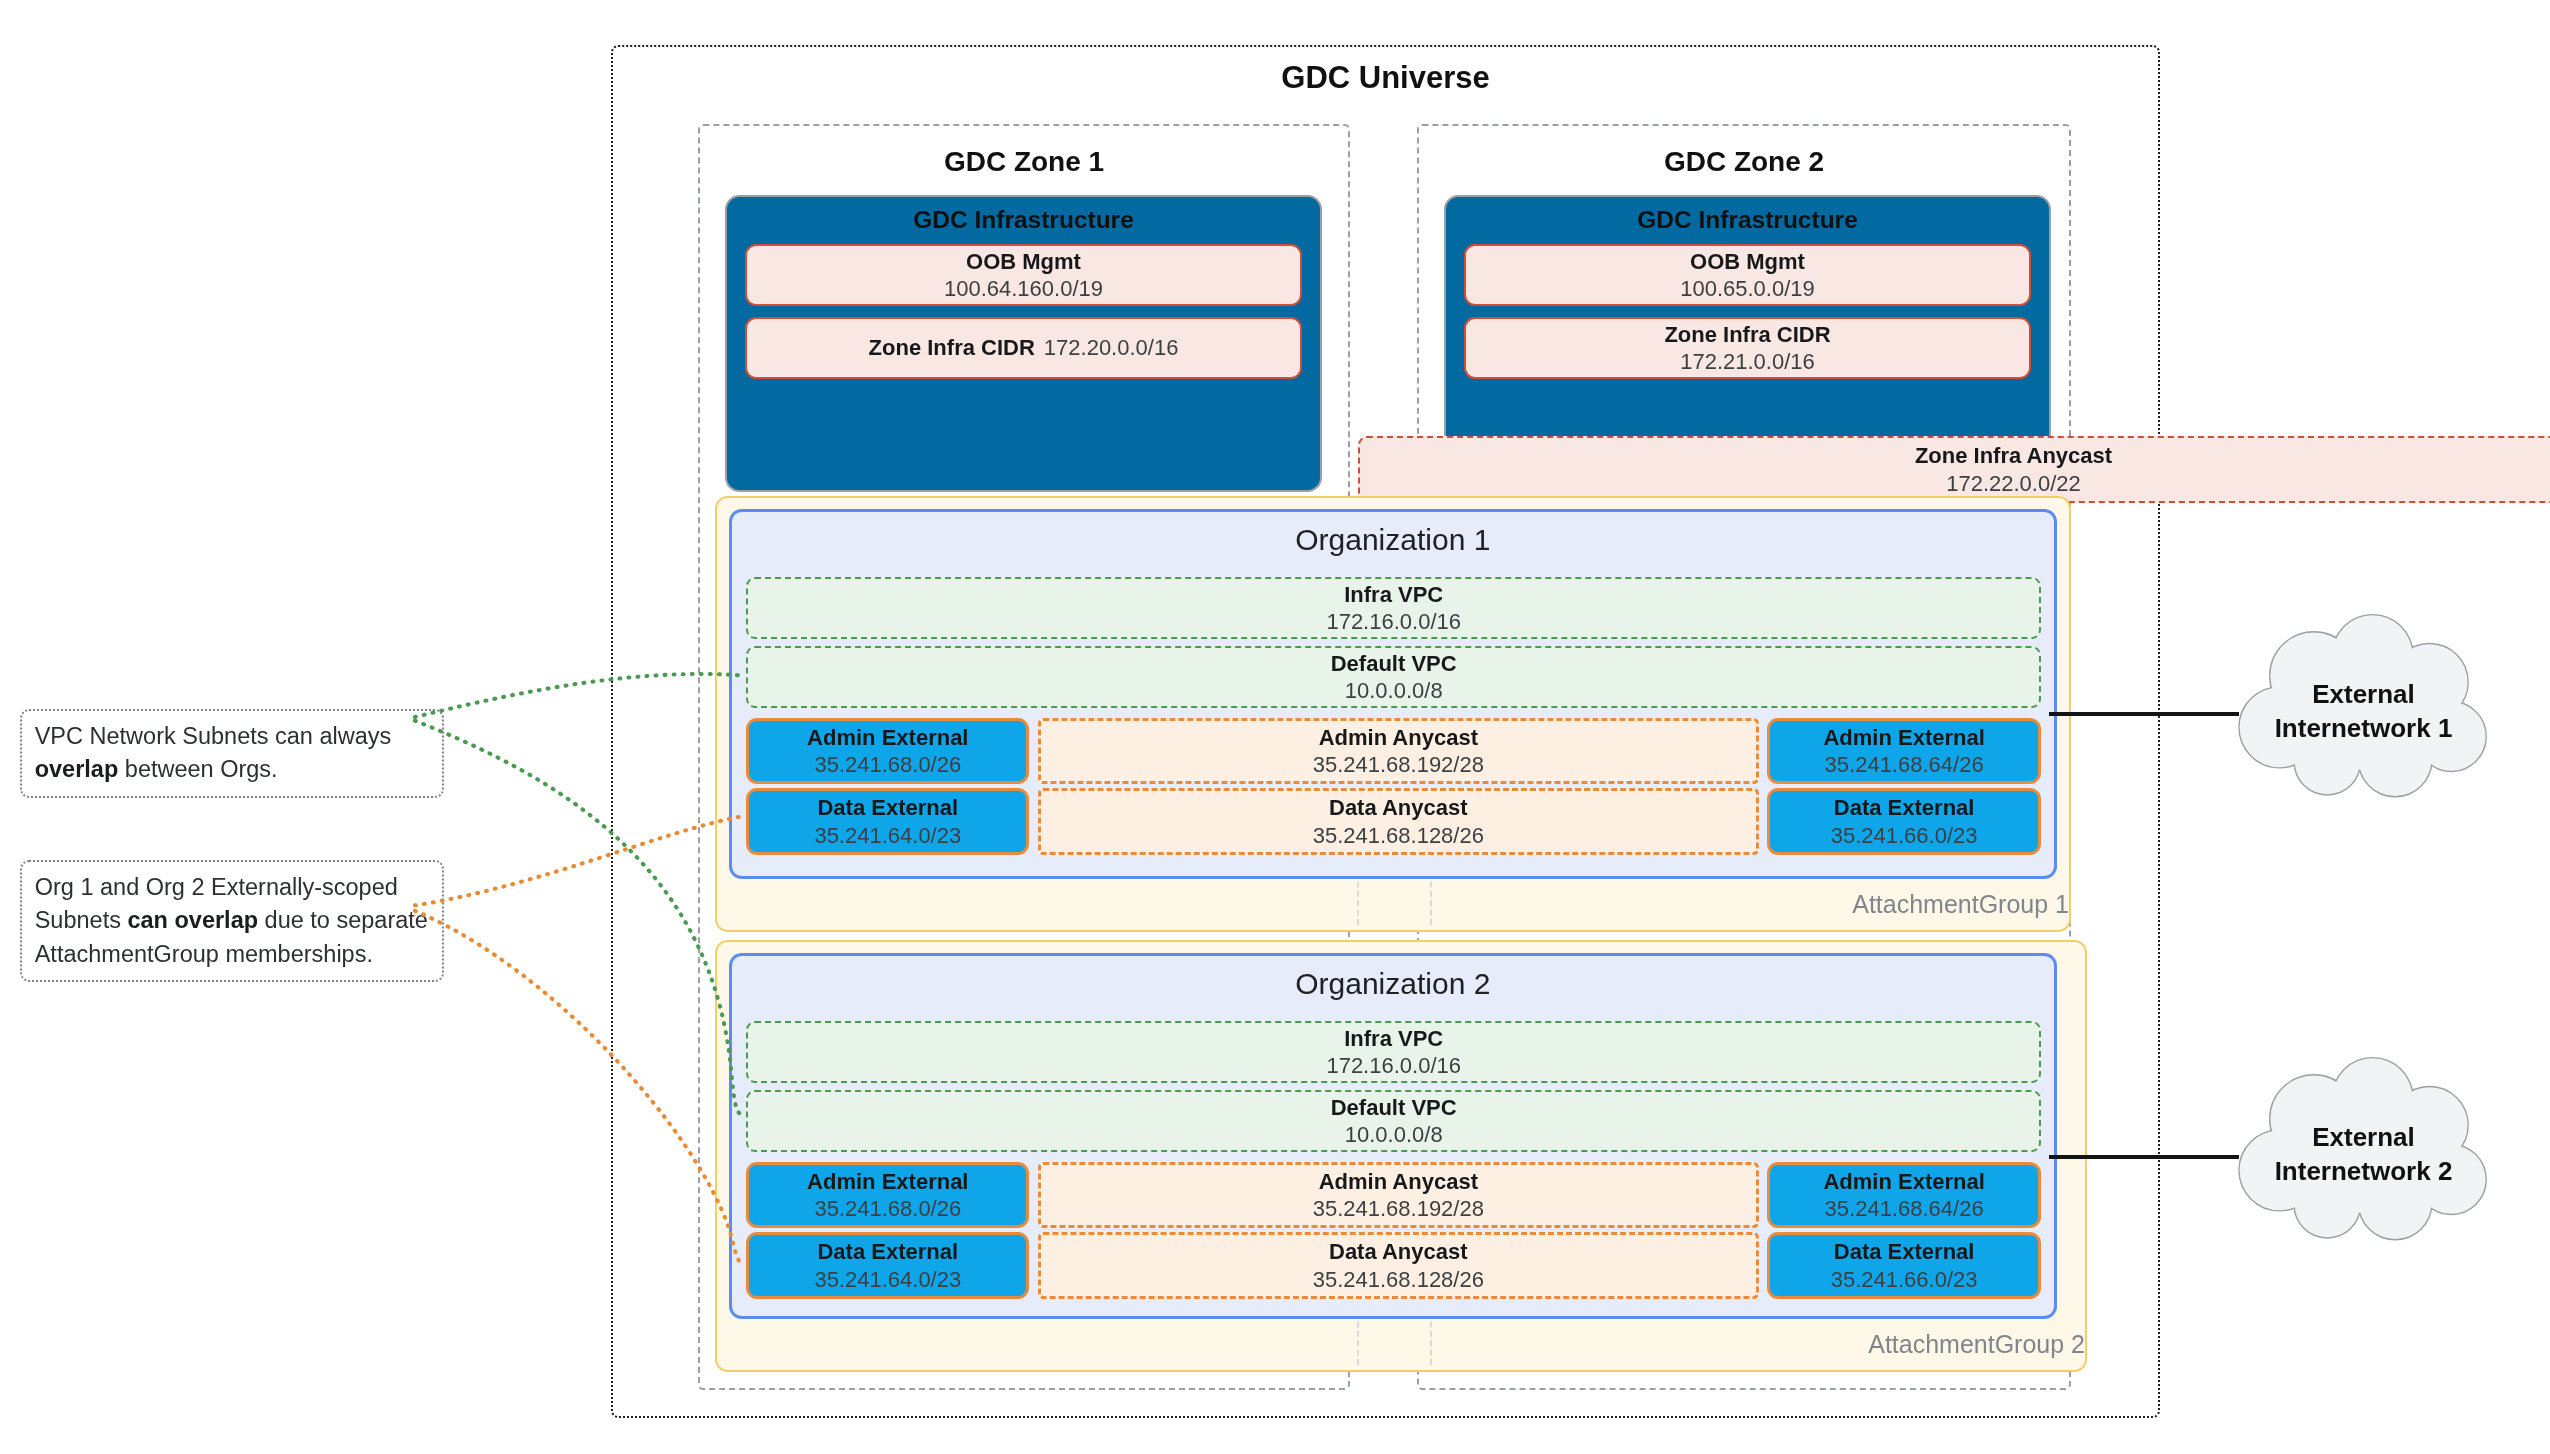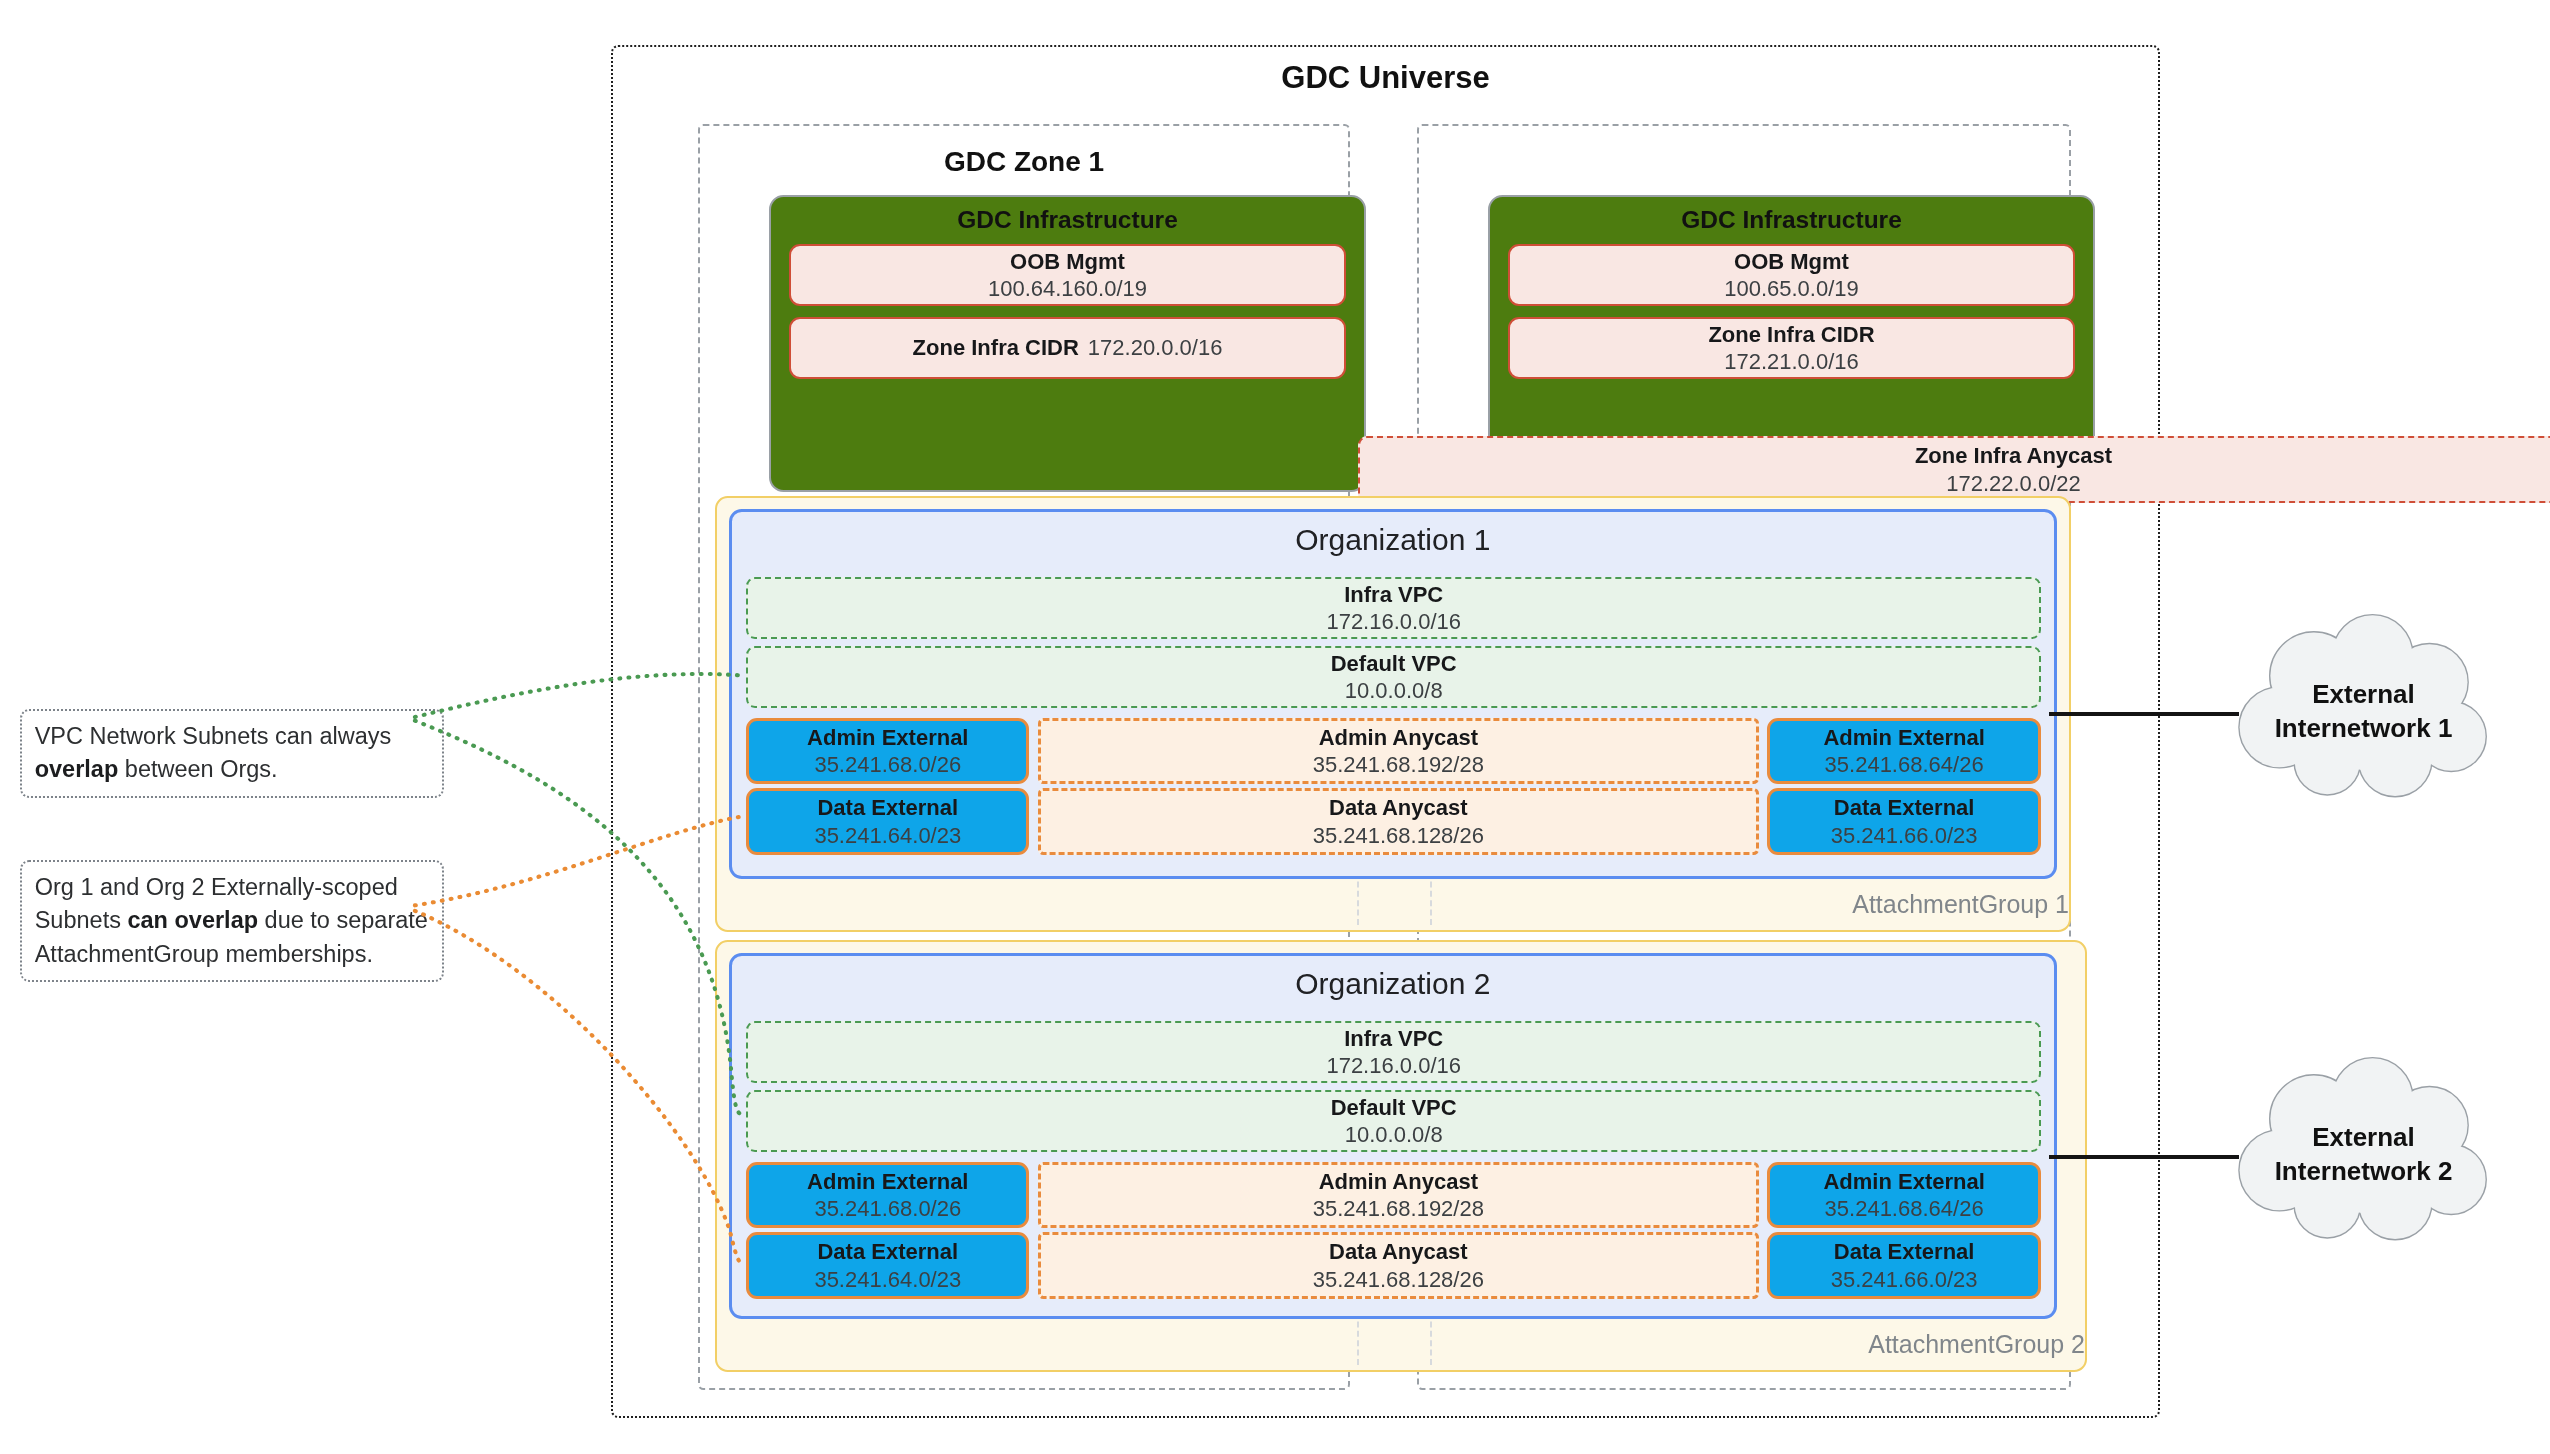--- a/index.html
+++ b/index.html
@@ -13,22 +13,22 @@
     font-size:31px;font-weight:700;color:#111;}
 
   
   .zone{position:absolute;border:2.7px dashed #9aa0a6;border-radius:5.4px;}
   .zone1{left:85px;top:77px;width:648px;height:1262px;}
   .zone2{left:804px;top:77px;width:650px;height:1262px;}
   .zone-title{position:absolute;left:0;right:0;top:20px;text-align:center;
     font-size:28px;font-weight:700;color:#111;}
 
   
-  .infra{position:absolute;left:25px;top:69px;background:#4d7c0f;
-    border:2.7px solid #9aa0a6;border-radius:14.5px;margin-left:44px;}
+  .infra{position:absolute;left:25px;top:69px;background:#0369a1;
+    border:2.7px solid #9aa0a6;border-radius:14.5px;}
   .infra1{width:593px;height:293px;}
   .infra2{width:603px;height:293px;}
   .infra-title{position:absolute;left:0;right:0;top:9px;text-align:center;
     font-size:24.5px;font-weight:700;color:#111;}
 
   .box{position:absolute;display:flex;flex-direction:column;align-items:center;
     justify-content:center;text-align:right;line-height:1.25;}
   .box .lbl{font-weight:700;font-size:22px;color:#17181a;}
   .box .val{font-weight:400;font-size:22px;color:#3c4043;}
   .inline-line{display:flex;gap:9px;align-items:baseline;}
@@ -102,20 +102,21 @@
         <div class="box red-solid cidr">
           <div class="inline-line">
             <span class="lbl">Zone Infra CIDR</span>
             <span class="val">172.20.0.0/16</span>
           </div>
         </div>
       </div>
     </div>
 
     <div class="zone zone2">
+      <div class="zone-title">GDC Zone 2</div>
       <div class="infra infra2">
         <div class="infra-title">GDC Infrastructure</div>
         <div class="box red-solid oob">
           <div class="lbl">OOB Mgmt</div>
           <div class="val">100.65.0.0/19</div>
         </div>
         <div class="box red-solid cidr">
           <div class="lbl">Zone Infra CIDR</div>
           <div class="val">172.21.0.0/16</div>
         </div>

